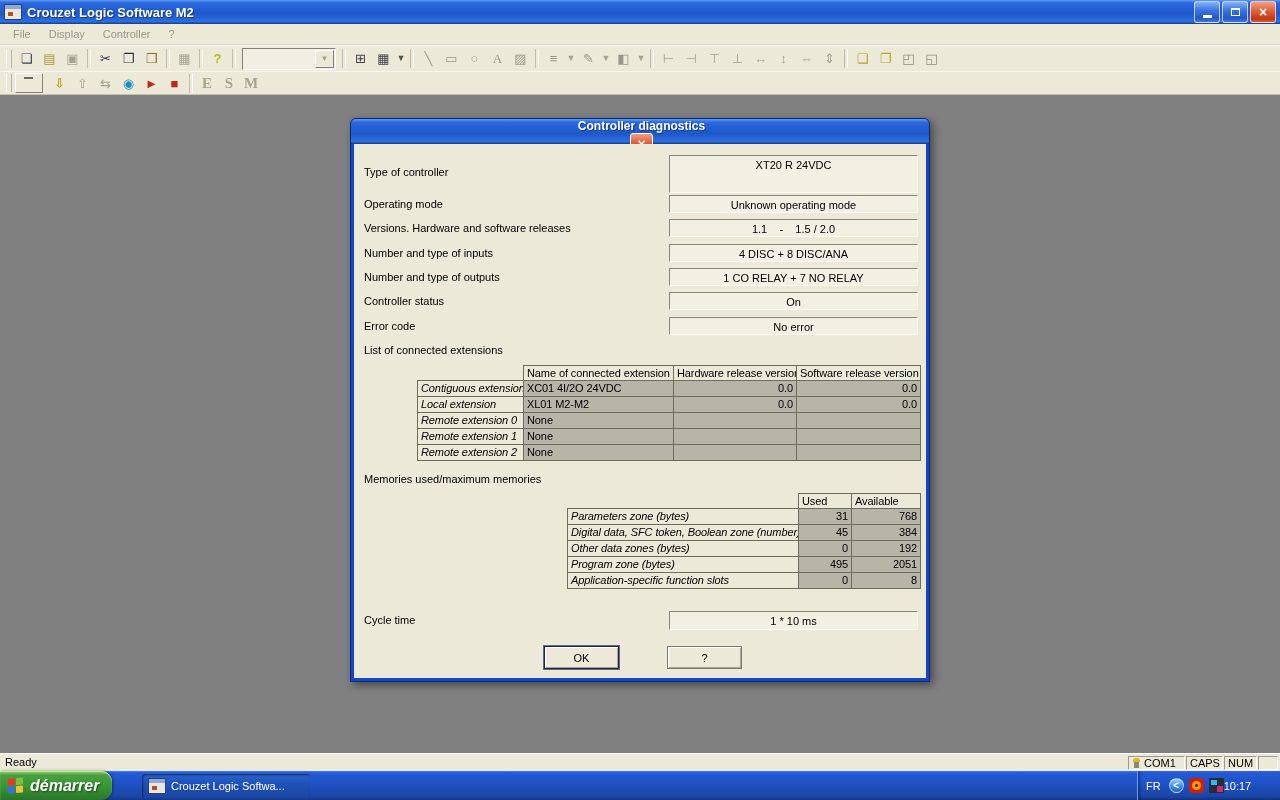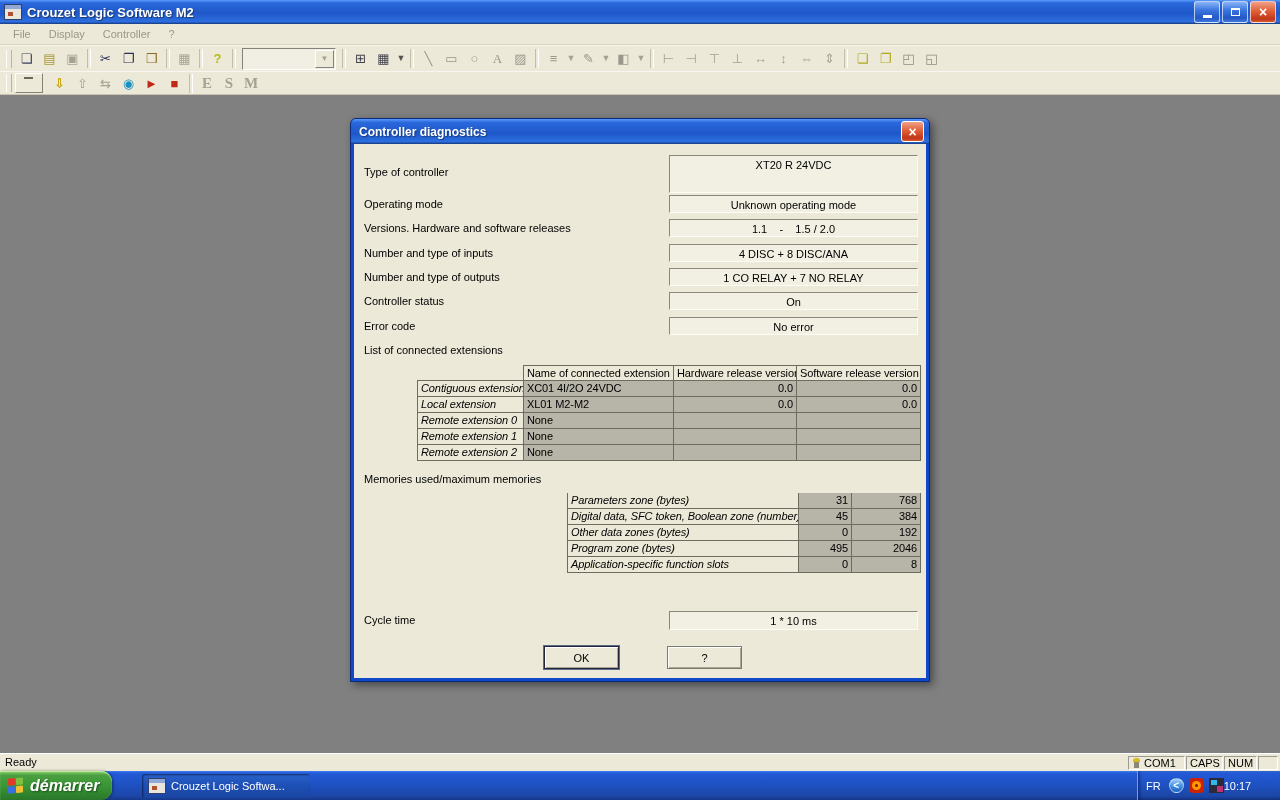--- a/index.html
+++ b/index.html
@@ -39,21 +39,21 @@
   .combo .drop{position:absolute;right:1px;top:1px;width:17px;height:16px;background:#ece9d8;
     border:1px solid;border-color:#fff #848278 #848278 #fff;color:#a5a294;font-size:8px;text-align:center;line-height:16px;}
   .grip2{width:26px;height:18px;background:#ece9d8;border:1px solid;border-color:#fff #848278 #848278 #fff;
     margin-right:5px;position:relative;flex:none;}
   .grip2::before{content:"";position:absolute;left:8px;top:3px;width:9px;height:2px;background:#6a6858;}
   
   #dialog{position:absolute;left:350px;top:118px;width:580px;height:564px;box-sizing:border-box;
     border:1px solid #0b2a78;border-radius:6px 6px 0 0;
     box-shadow:3px 3px 8px rgba(0,0,0,.45);background:#1048c8;}
   .dlg-title{height:25px;border-radius:5px 5px 0 0;display:flex;align-items:center;padding:0 5px 0 8px;
-    background:linear-gradient(180deg,#5a9afc 0%,#2a68dc 14%,#1e57c8 58%,#2d6fe0 90%,#16397e 100%);}
+    background:linear-gradient(180deg,#5a9afc 0%,#2a68dc 14%,#1e57c8 58%,#2d6fe0 90%,#16397e 100%);flex-direction:column;}
   .dlg-title span.t{color:#fff;font-weight:bold;font-size:12px;text-shadow:1px 1px 1px #163a80;flex:1;}
   .dlg-close{width:21px;height:19px;border:1px solid #fff;border-radius:3px;
     background:linear-gradient(180deg,#f0a088 0%,#e06038 45%,#c03818 85%,#d85830 100%);
     color:#fff;font-weight:bold;font-size:14px;display:flex;align-items:center;justify-content:center;flex:none;}
   .dlg-body{position:absolute;left:3px;right:3px;top:25px;bottom:3px;background:#ece9d8;overflow:hidden;}
   .flabel{position:absolute;left:10px;white-space:nowrap;}
   .valbox{position:absolute;left:315px;width:249px;box-sizing:border-box;background:#f2f0e3;
     border:1px solid;border-color:#8a887c #fdfcf7 #fdfcf7 #8a887c;
     text-align:center;white-space:pre;line-height:16px;padding-top:1px;}
   .seclabel{position:absolute;left:10px;white-space:nowrap;}
@@ -352,39 +352,44 @@
           <div class="trow">
             <span class="tcell lcell first" style="width: 107px;">Remote extension 2</span>
             <span class="tcell dcell" style="width: 150px;">None</span>
             <span class="tcell dcell r" style="width: 123px;"></span>
             <span class="tcell dcell r" style="width: 124px;"></span>
           </div>
         </div>
 
       <div class="seclabel" id="memLabel" style="top:329px">Memories used/maximum memories</div>
       <div class="tbl" id="memTable" style="left:213px;top:349px">
+          <div class="trow hdr">
+            <span class="tcell hcell corner first" style="width: 232px;"></span>
+            <span class="tcell hcell" style="width: 53px;">Used</span>
+            <span class="tcell hcell" style="width: 69px;">Available</span>
+          </div>
           <div class="trow">
             <span class="tcell lcell first" style="width: 232px;">Parameters zone (bytes)</span>
             <span class="tcell dcell r" style="width: 53px;">31</span>
             <span class="tcell dcell r" style="width: 69px;">768</span>
           </div>
           <div class="trow">
             <span class="tcell lcell first" style="width: 232px;">Digital data, SFC token, Boolean zone (number)</span>
             <span class="tcell dcell r" style="width: 53px;">45</span>
             <span class="tcell dcell r" style="width: 69px;">384</span>
           </div>
           <div class="trow">
             <span class="tcell lcell first" style="width: 232px;">Other data zones (bytes)</span>
             <span class="tcell dcell r" style="width: 53px;">0</span>
             <span class="tcell dcell r" style="width: 69px;">192</span>
           </div>
           <div class="trow">
             <span class="tcell lcell first" style="width: 232px;">Program zone (bytes)</span>
             <span class="tcell dcell r" style="width: 53px;">495</span>
-            <span class="tcell dcell r" style="width: 69px;">2046</span>
+            <span class="tcell dcell r" style="width: 69px;">2051</span>
           </div>
           <div class="trow">
             <span class="tcell lcell first" style="width: 232px;">Application-specific function slots</span>
             <span class="tcell dcell r" style="width: 53px;">0</span>
             <span class="tcell dcell r" style="width: 69px;">8</span>
           </div>
         </div>
 
       <div class="flabel" style="top:470px">Cycle time</div>
       <div class="valbox" style="top:467px;height:19px">1 * 10 ms</div>

